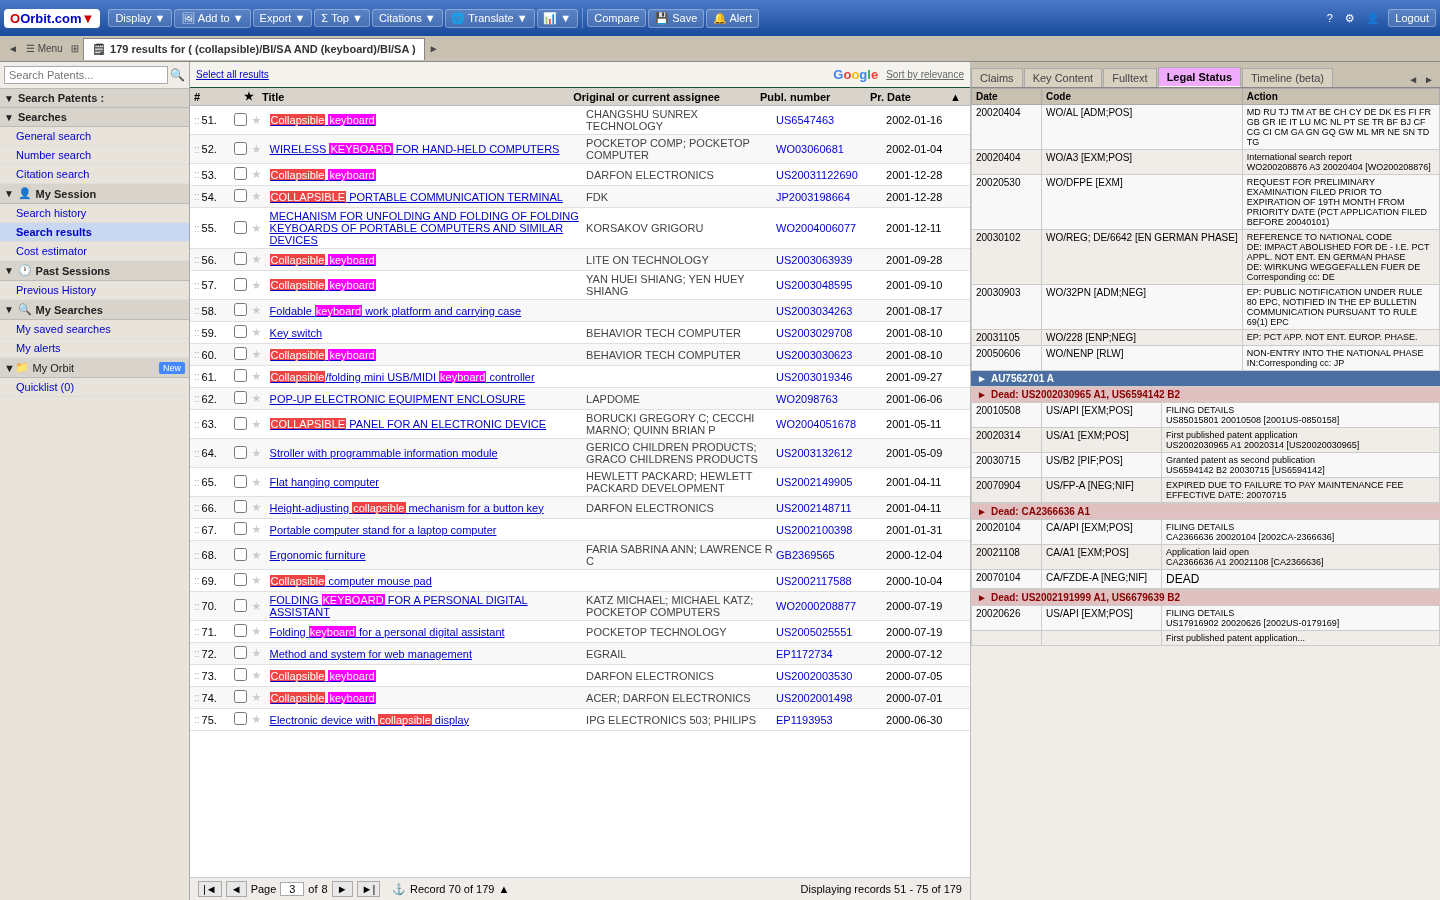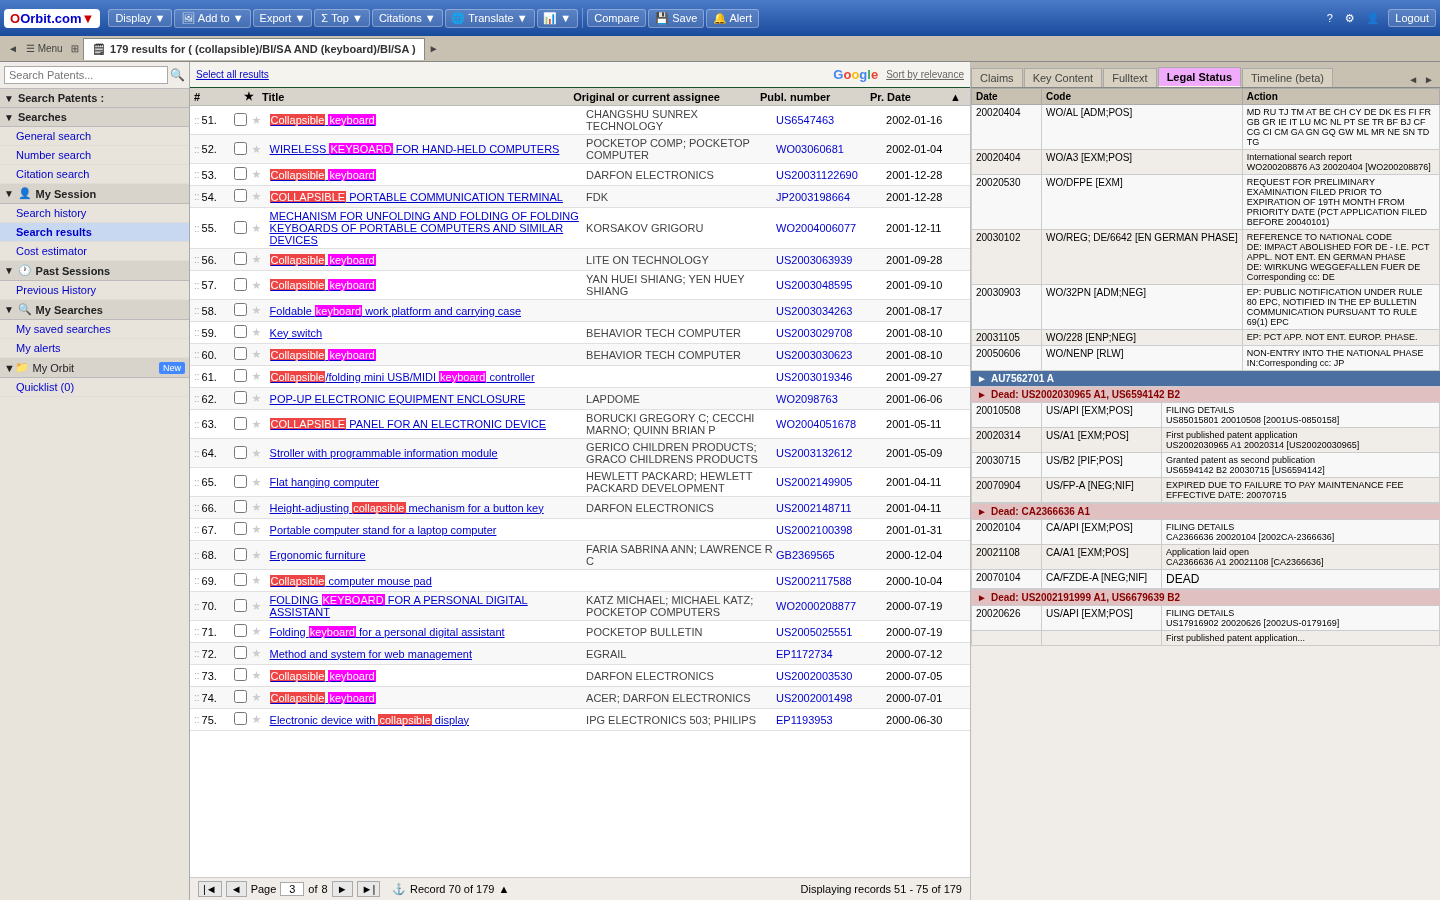--- a/index.html
+++ b/index.html
@@ -458,21 +458,21 @@
     <span class="col-assignee" style="color:#444">KATZ MICHAEL; MICHAEL KATZ; POCKETOP COMPUTERS</span>
     <span class="col-pubnum" style="color:#0000cc;cursor:pointer">WO2000208877</span>
     <span class="col-date">2000-07-19</span>
   </div>
         <div class="result-row">
     <span class="drag-handle">::</span>
     <span class="col-num">71.</span>
     <span class="col-cb"><input type="checkbox" style=""></span>
     <span class="col-star" style="color:#ccc;cursor:pointer">★</span>
     <span class="col-title"><span class="link-blue">Folding <span class="highlight-keyboard">keyboard</span> for a personal digital assistant</span></span>
-    <span class="col-assignee" style="color:#444">POCKETOP BULLETIN</span>
+    <span class="col-assignee" style="color:#444">POCKETOP TECHNOLOGY</span>
     <span class="col-pubnum" style="color:#0000cc;cursor:pointer">US2005025551</span>
     <span class="col-date">2000-07-19</span>
   </div>
         <div class="result-row alt">
     <span class="drag-handle">::</span>
     <span class="col-num">72.</span>
     <span class="col-cb"><input type="checkbox" style=""></span>
     <span class="col-star" style="color:#ccc;cursor:pointer">★</span>
     <span class="col-title"><span class="link-blue">Method and system for web management</span></span>
     <span class="col-assignee" style="color:#444">EGRAIL</span>

